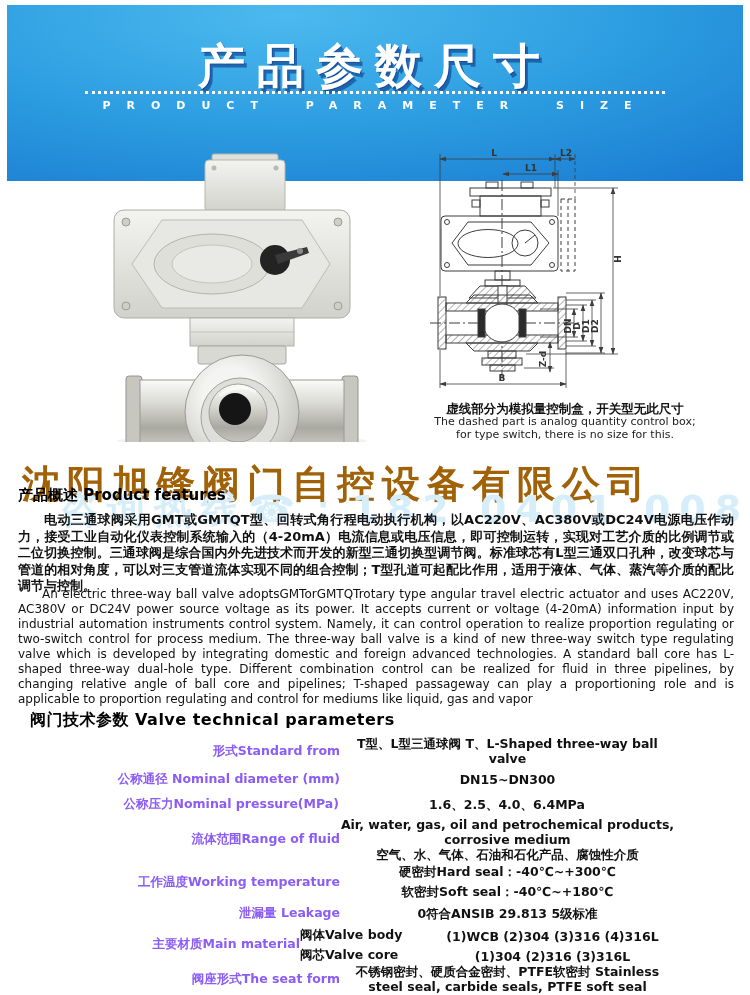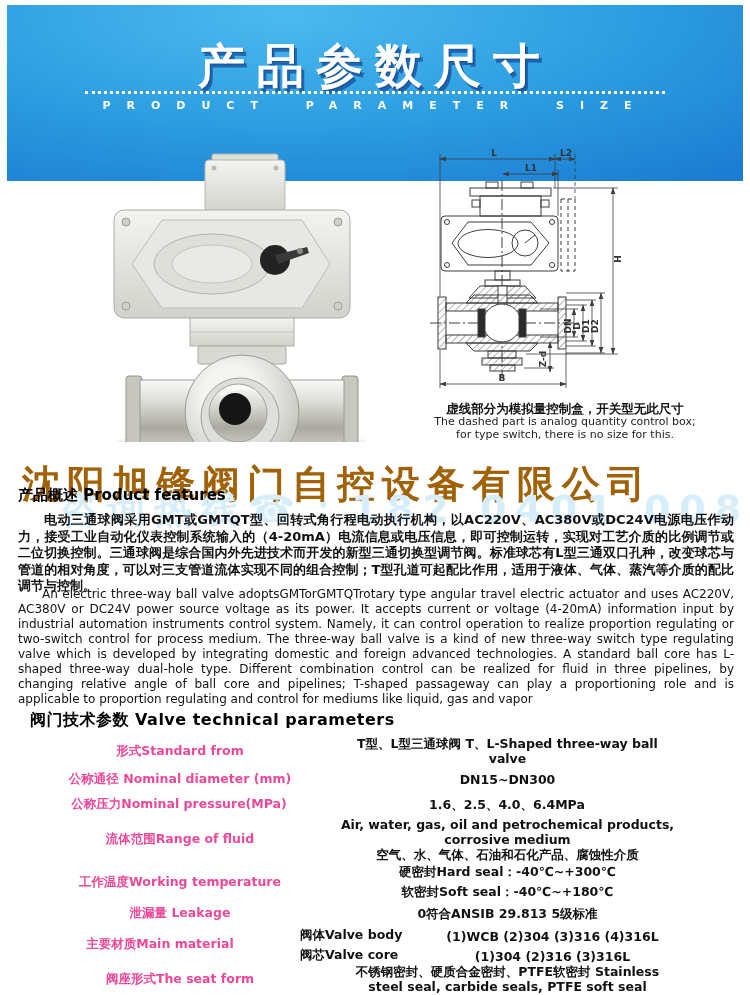--- a/index.html
+++ b/index.html
@@ -61,21 +61,21 @@
     font-size:12px;line-height:15px;font-weight:500;color:#111;
     text-indent:2em;text-align:justify;
   }
   
   .param-heading{
     position:absolute;top:710px;left:30px;z-index:3;
     font-size:16px;font-weight:bold;color:#000;letter-spacing:0.5px;text-align:center;
   }
   .param-table{position:absolute;top:736px;left:0;width:750px;z-index:3;}
   .prow{display:flex;align-items:center;padding:0 20px;}
-  .prow-label{width:320px;text-align:center;font-size:12.5px;font-weight:600;color:#ec4899;}
+  .prow-label{width:320px;text-align:right;font-size:12.5px;font-weight:600;color:#8b5cf6;}
   .prow-values{flex:1;text-align:center;padding-right:55px;font-size:12.5px;font-weight:600;color:#111;}
   .prow-values div{line-height:15px;}
   .h26{min-height:26px;} .h25{min-height:25px;padding-left:19px;} .h33{min-height:33px;}
   .h40{min-height:40px;} .h22{min-height:22px;} .h24{min-height:24px;}
   .subwrap{flex:1;display:flex;flex-direction:column;justify-content:center;}
   .subrow{display:flex;align-items:flex-end;min-height:20px;}
   .sub-label{width:130px;text-align:left;font-size:12.5px;font-weight:600;color:#111;}
   .sub-value{flex:1;text-align:center;padding-right:55px;font-size:12.5px;font-weight:600;color:#111;}
   .p7 .prow-label{width:280px;}
   

